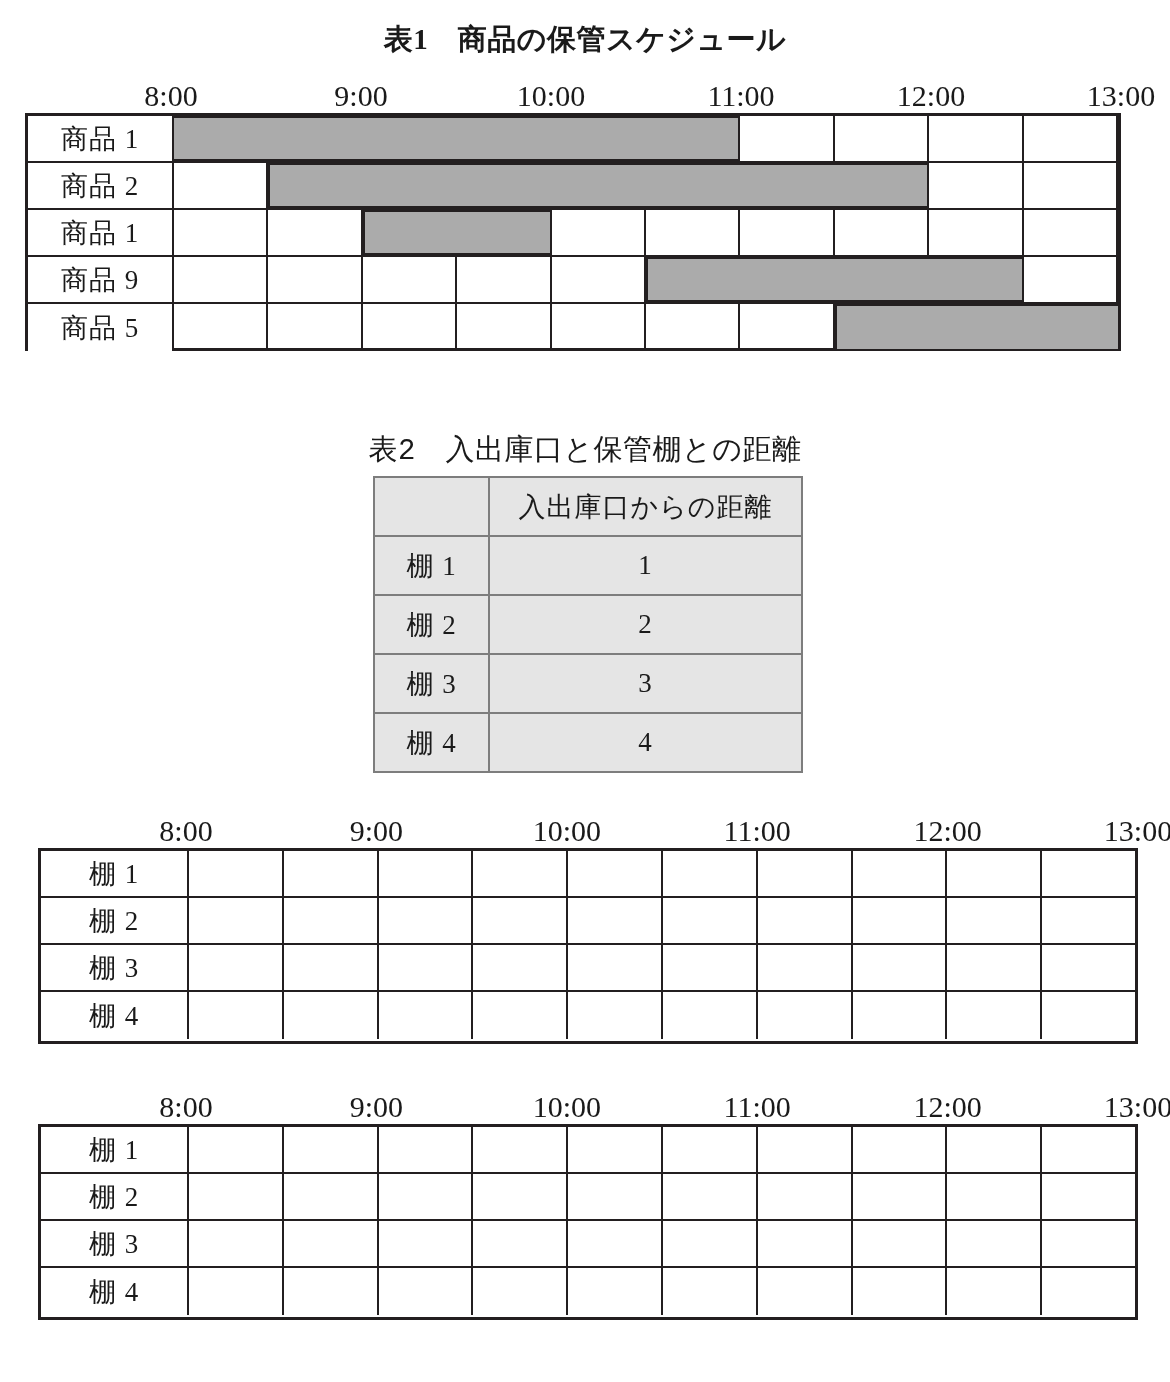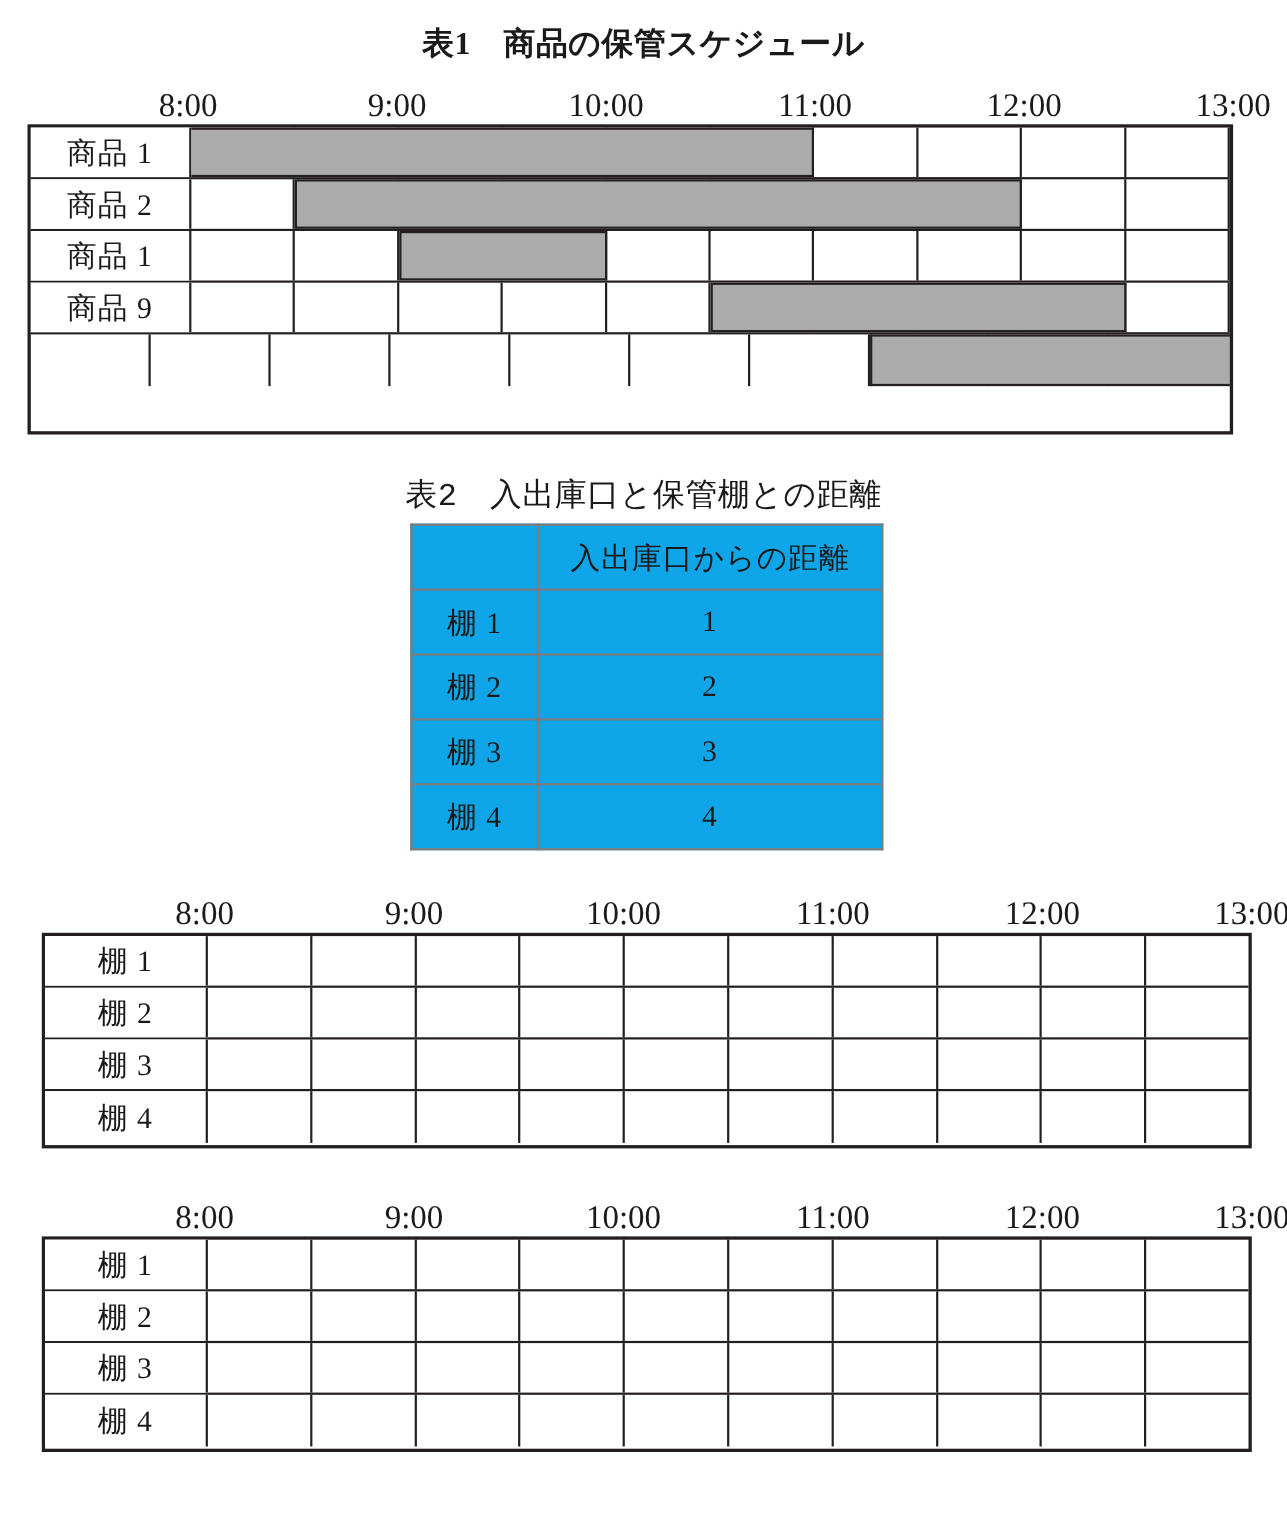--- a/index.html
+++ b/index.html
@@ -90,32 +90,32 @@
     background: #ababab;
     border: 2px solid #231f20;
     box-sizing: border-box;
     z-index: 2;
   }
   .bar-edge-right { border-right: none; }
   .bar-edge-left { border-left: none; }
 
   
   #gantt-1 { left: 25px; top: 79px; width: 1096px; }
-  #gantt-1 .grid-wrap { top: 34px; width: 1096px; height: 282px; }
+  #gantt-1 .grid-wrap { top: 34px; width: 1096px; height: 238px; }
   #gantt-1 .grow { height: 47px; }
   #gantt-1 .rlabel { width: 146px; }
 
   
   #table-2 {
     position: absolute;
     left: 373px;
     top: 476px;
     width: 430px;
     border-collapse: collapse;
-    background: #0ea5e9;
+    background: #e5e5e5;
   }
   #table-2 td, #table-2 th {
     border: 2px solid #7d7d7d;
     font-weight: normal;
     font-size: 27px;
     height: 57px;
     text-align: center;
     padding: 0;
     letter-spacing: 1px;
   }
@@ -208,20 +208,21 @@
             <div class="cell"></div>
             <div class="cell"></div>
             <div class="cell"></div>
             <div class="cell"></div>
             <div class="cell"></div>
             <div class="cell"></div>
             <div class="bar" style="left: 50%; width: 40%;"></div>
           </div>
         </div>
         <div class="grow">
+          <div class="rlabel">商品 5</div>
           <div class="cells">
             <div class="cell"></div>
             <div class="cell"></div>
             <div class="cell"></div>
             <div class="cell"></div>
             <div class="cell"></div>
             <div class="cell"></div>
             <div class="cell"></div>
             <div class="cell"></div>
             <div class="cell"></div>

